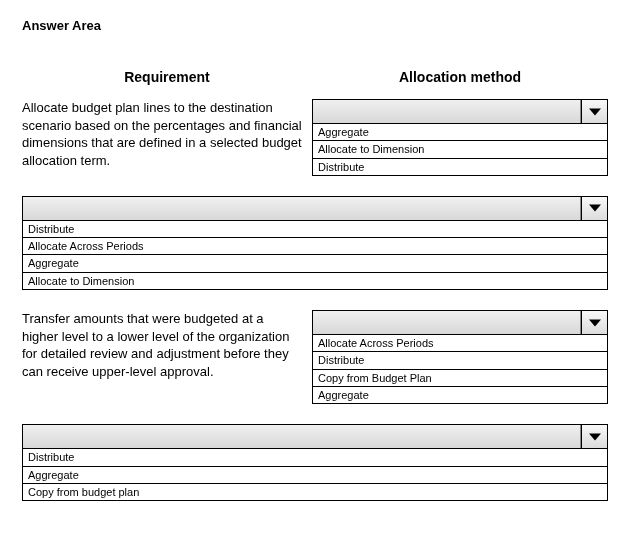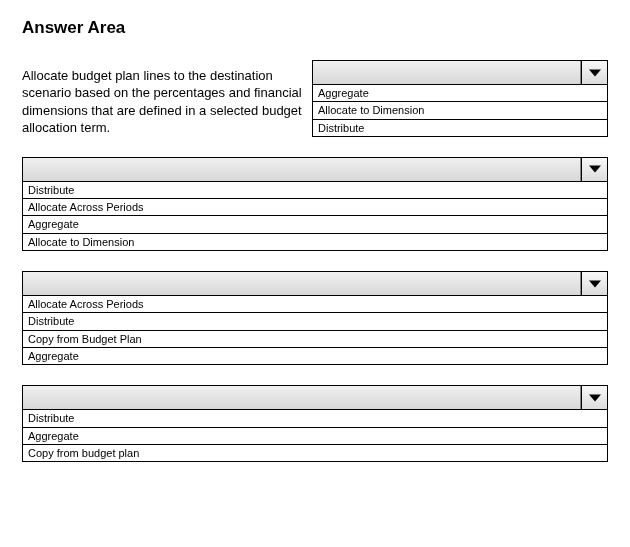--- a/index.html
+++ b/index.html
@@ -9,44 +9,44 @@
     }
     body {
       font-family: Arial, sans-serif;
       font-size: 13px;
       color: #000;
       background: #fff;
       padding: 18px 22px;
       width: 630px;
     }
     .title {
-      font-size: 17px;
+      font-size: 13px;
       font-weight: bold;
-      margin-bottom: 8px;
+      margin-bottom: 36px;
     }
     .columns-header {
       display: flex;
       margin-bottom: 14px;
     }
     .col-left-header {
       width: 290px;
       font-weight: bold;
       font-size: 14px;
       text-align: center;
     }
     .col-right-header {
       flex: 1;
       font-weight: bold;
       font-size: 14px;
       text-align: center;
     }
     .row {
       display: flex;
       margin-bottom: 20px;
-      align-items: flex-end;
+      align-items: flex-start;
     }
     .requirement {
       width: 290px;
       padding-right: 10px;
       line-height: 1.35;
       font-size: 13px;
     }
     .allocation {
       flex: 1;
     }
@@ -85,20 +85,22 @@
     .option:last-child {
       border-bottom: none;
     }
   </style>
 </head>
 <body>
 
 <div class="title">Answer Area</div>
 
 <div class="columns-header">
+  <div class="col-left-header">Requirement</div>
+  <div class="col-right-header">Allocation method</div>
 </div>
 
 <div id="rows-container">
     <div class="row">
       <div class="requirement">Allocate budget plan lines to the destination scenario based on the percentages and financial dimensions that are defined in a selected budget allocation term.</div>
       <div class="allocation">
         <div class="select-box">
           <div class="select-header">
             <div class="select-value"></div>
             <div class="select-arrow">
@@ -125,20 +127,21 @@
             </div>
           </div>
           <div class="option">Distribute</div>
           <div class="option">Allocate Across Periods</div>
           <div class="option">Aggregate</div>
           <div class="option">Allocate to Dimension</div>
         </div>
       </div>
     </div>
     <div class="row">
+      <div class="requirement">Transfer amounts that were budgeted at a higher level to a lower level of the organization for detailed review and adjustment before they can receive upper-level approval.</div>
       <div class="allocation">
         <div class="select-box">
           <div class="select-header">
             <div class="select-value"></div>
             <div class="select-arrow">
               <svg viewBox="0 0 10 10">
                 <polygon points="0,2 10,2 5,8" fill="#000"></polygon>
               </svg>
             </div>
           </div>

